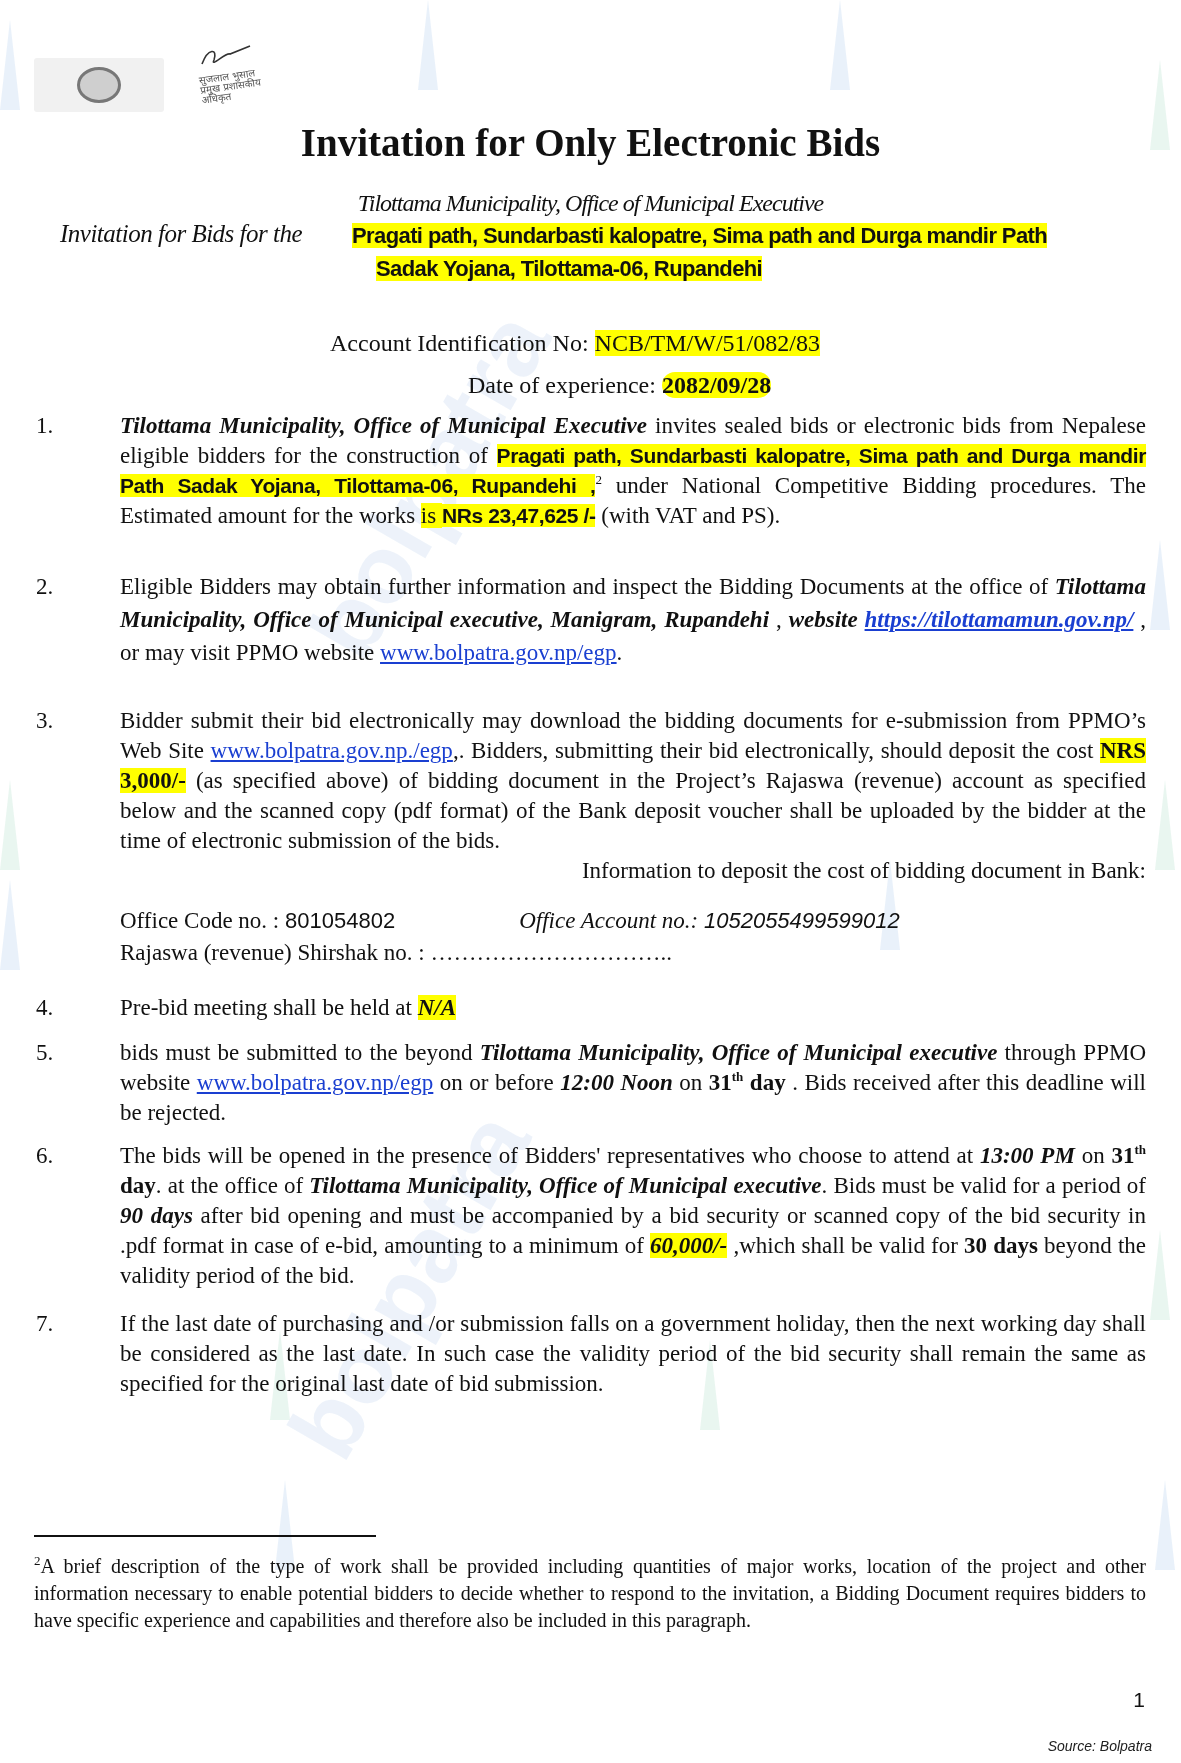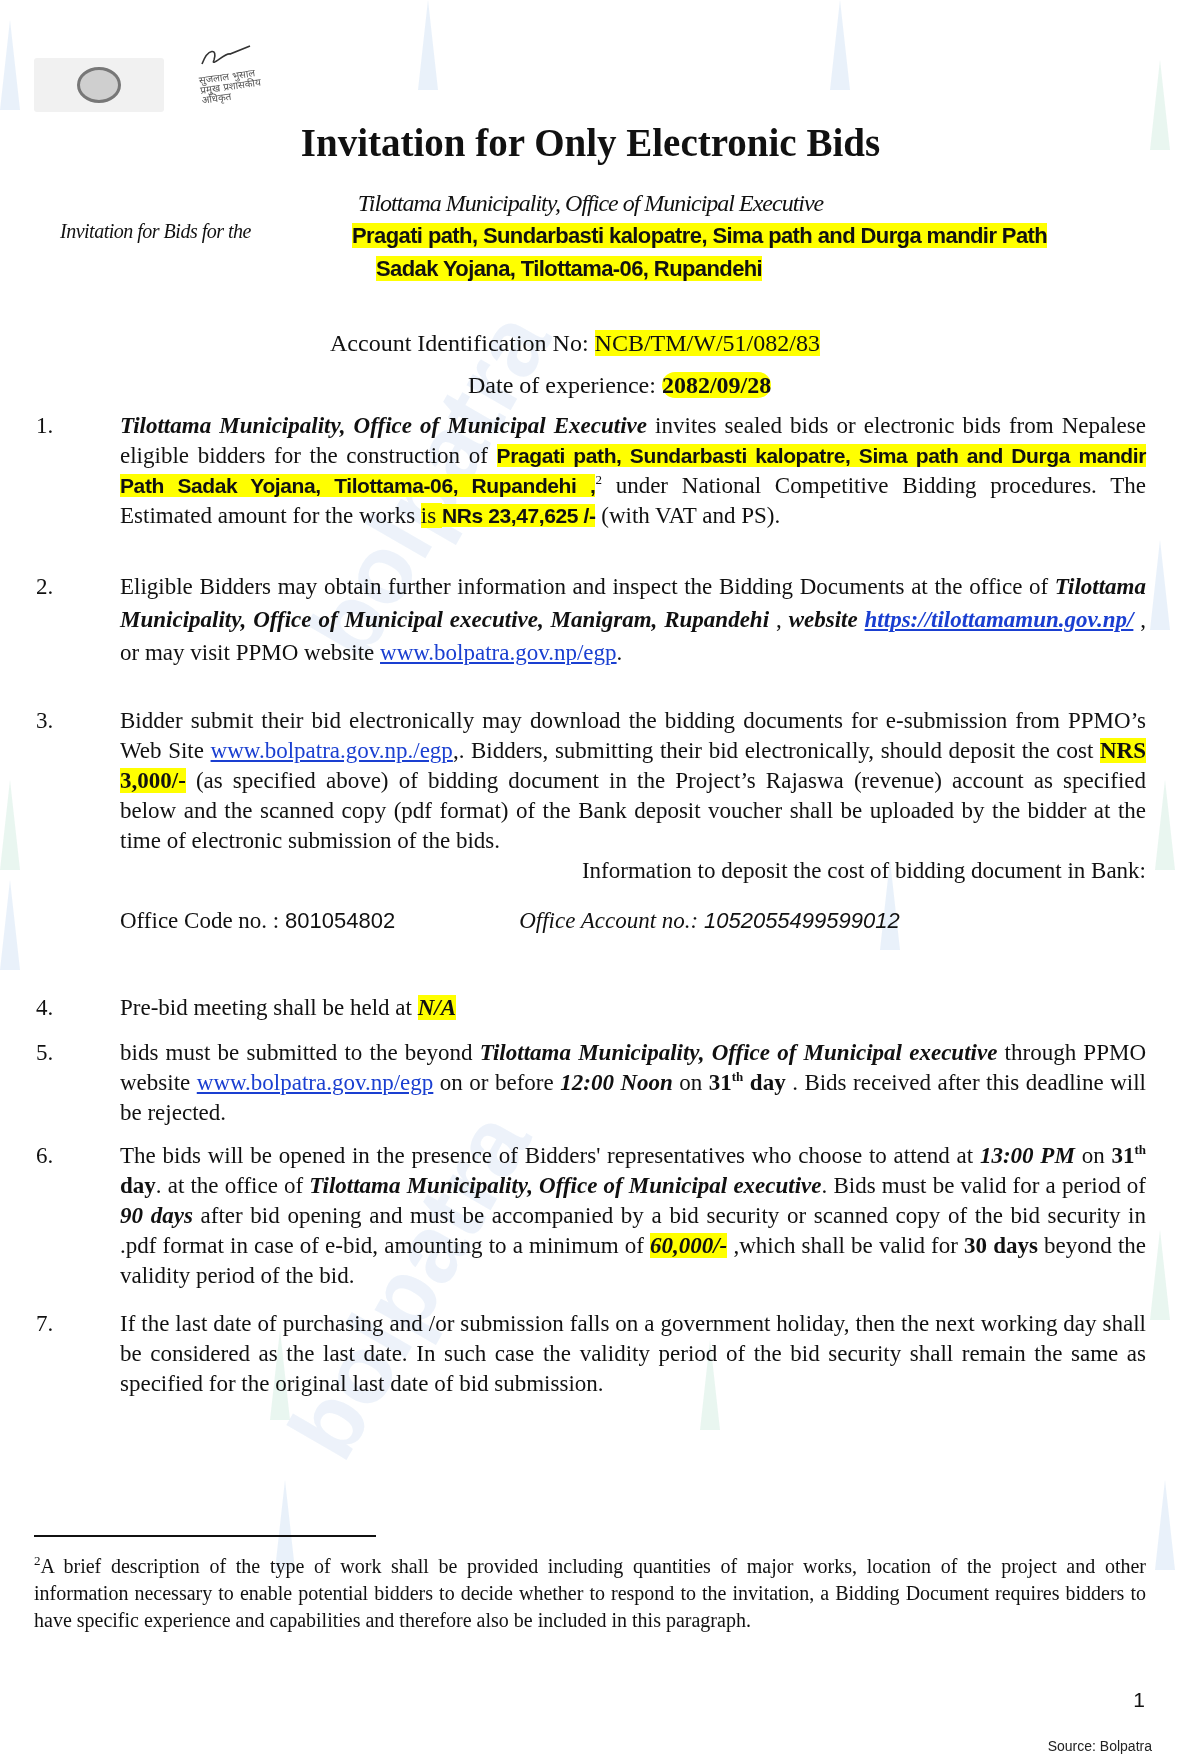--- a/index.html
+++ b/index.html
@@ -13,21 +13,21 @@
   .wm-arrow.g { border-bottom-color: #e4f4ec; }
   .wm-text { font-family: "Liberation Sans", sans-serif; font-weight: bold; font-size: 96px; color: #dfe9f6; transform: rotate(-60deg); opacity: .55; }
 
   .logo { position: absolute; left: 34px; top: 58px; width: 130px; height: 54px; background: #f1f1f1; border-radius: 3px; display:flex; align-items:center; justify-content:center; }
   .logo .emblem { width: 38px; height: 30px; border: 3px solid #777; border-radius: 50%; background: #cfcfcf; }
   .sig { position: absolute; left: 196px; top: 44px; width: 90px; height: 56px; }
   .sig .name { position:absolute; left:4px; top:26px; font-size: 10px; color:#555; transform: rotate(-8deg); font-family:"DejaVu Sans", sans-serif; line-height: 10px; }
 
   .title { position: absolute; left: 0; width: 1181px; top: 120px; text-align: center; font-size: 39px; font-weight: bold; letter-spacing: 0px; }
   .sub1 { position: absolute; left: 0; width: 1181px; top: 190px; text-align: center; font-size: 24px; font-style: italic; letter-spacing: -1px; }
-  .sub2 { position: absolute; left: 60px; top: 220px; font-size: 20px; font-style: italic; letter-spacing: -.5px; }
+  .sub2 { position: absolute; left: 60px; top: 220px; font-size: 25px; font-style: italic; letter-spacing: -.5px; }
   .hl { background: #ffff00; }
   .proj { position: absolute; font-family: "Liberation Sans", sans-serif; font-weight: bold; font-size: 22px; letter-spacing: -0.6px; }
 
   .cid { position: absolute; left: 330px; top: 330px; font-size: 24px; }
   .dop { position: absolute; left: 468px; top: 372px; font-size: 24px; }
   .dop b { font-weight: bold; border-radius: 13px; }
 
   .item { position: absolute; left: 36px; width: 1110px; font-size: 23px; line-height: 30px; }
   .item .num { position: absolute; left: 0; top: 0; }
   .item .body { margin-left: 84px; width: 1026px; text-align: justify; }
@@ -35,21 +35,21 @@
   .sansn { font-family: "Liberation Sans", sans-serif; font-size: 22px; }
   a.lnk { color: #1a3fd1; text-decoration: underline; }
   sup { font-size: 13px; line-height: 0; }
   .bankrow { display: flex; }
   .bankrow .col2 { margin-left: 124px; font-style: italic; }
 
   .fnline { position: absolute; left: 34px; top: 1535px; width: 342px; height: 0; border-top: 2px solid #111; }
   .footnote { position: absolute; left: 34px; top: 1553px; width: 1112px; font-size: 20px; line-height: 27px; text-align: justify; }
 
   .pagenum { position: absolute; right: 36px; top: 1688px; font-family: "Liberation Sans", sans-serif; font-size: 21px; }
-  .source { position: absolute; right: 29px; top: 1738px; font-family: "Liberation Sans", sans-serif; font-size: 14px; color: #222; }
+  .source { position: absolute; right: 29px; top: 1738px; font-family: "Liberation Sans", sans-serif; font-style: italic; font-size: 14px; color: #222; }
 </style>
 </head>
 <body>
 
 <div class="wm wm-arrow" style="left:0;top:20px;"></div>
 <div class="wm wm-arrow" style="left:418px;top:0;"></div>
 <div class="wm wm-arrow" style="left:830px;top:0;"></div>
 <div class="wm wm-arrow g" style="left:1150px;top:60px;"></div>
 <div class="wm wm-arrow" style="left:1150px;top:540px;"></div>
 <div class="wm wm-arrow g" style="left:0;top:780px;"></div>
@@ -107,20 +107,21 @@
 
 <div class="item" style="top:706px;">
   <span class="num">3.</span>
   <div class="body">
     <span>Bidder submit their bid electronically may download the bidding documents for e-submission from PPMO’s Web Site </span><a class="lnk">www.bolpatra.gov.np./egp</a><span>,. Bidders, submitting their bid electronically,  should deposit the cost </span><b class="hl">NRS 3,000/-</b><span> (as specified above) of bidding document in the Project’s Rajaswa (revenue) account as specified below and the scanned copy (pdf format) of the Bank deposit voucher shall be uploaded by the bidder at the time of electronic submission of the bids.</span>
     <div style="text-align:right;">Information to deposit the cost of bidding document in Bank:</div>
     <div class="bankrow" style="margin-top:20px;">
       <div><span>Office Code no. : </span><span class="sansn">801054802</span></div>
       <div class="col2"><span>Office Account no.: </span><span class="sansn">1052055499599012</span></div>
     </div>
+    <div style="text-align:left;margin-top:2px;"><span>Rajaswa (revenue) Shirshak no. : </span><span>…………………………..</span></div>
   </div>
 </div>
 
 <div class="item" style="top:993px;">
   <span class="num">4.</span>
   <div class="body"><span>Pre-bid meeting shall be held at </span><b><i class="hl">N/A</i></b></div>
 </div>
 
 <div class="item" style="top:1038px;">
   <span class="num">5.</span>

